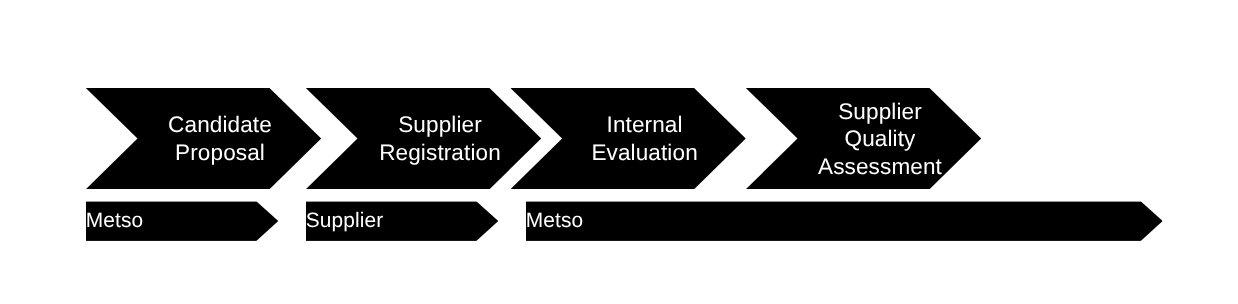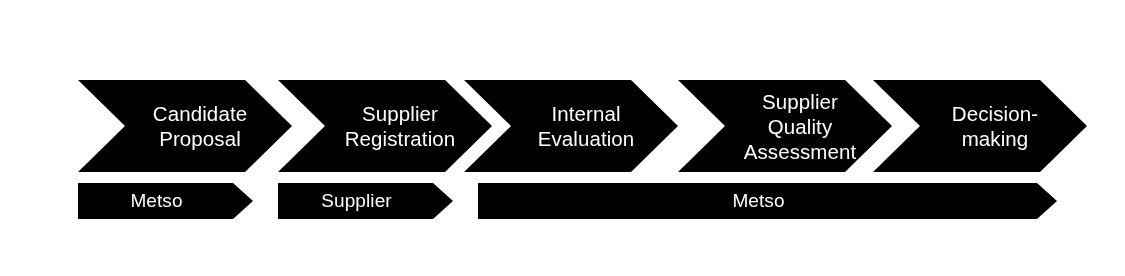--- a/index.html
+++ b/index.html
@@ -54,21 +54,21 @@
   }
 
   
   .resp-bar {
     position: absolute;
     top: 183px;
     height: 36px;
     background: #000000;
     display: flex;
     align-items: center;
-    justify-content: center;
+    justify-content: flex-start;
     box-sizing: border-box;
   }
 
   .resp-label {
     color: #ffffff;
     font-size: 19px;
     line-height: 22px;
     text-align: center;
     letter-spacing: 0.1px;
     
@@ -100,25 +100,20 @@
 Evaluation</span>
     </div>
 
     <div class="chevron" style="left:678px; width:214px;
                 clip-path: polygon(0 0, 167px 0, 214px 46px, 167px 92px, 0 92px, 47px 46px);">
       <span class="chevron-label">Supplier
 Quality
 Assessment</span>
     </div>
 
-    <div class="chevron" style="left:873px; width:214px;
-                clip-path: polygon(0 0, 167px 0, 214px 46px, 167px 92px, 0 92px, 47px 46px);">
-      <span class="chevron-label">Decision-
-making</span>
-    </div>
 
   </div>
 
   <div class="responsibility-row">
 
     <div class="resp-bar" style="left:78px; width:175px;
                 clip-path: polygon(0 0, 155px 0, 175px 18px, 155px 36px, 0 36px);">
       <span class="resp-label">Metso</span>
     </div>
 

